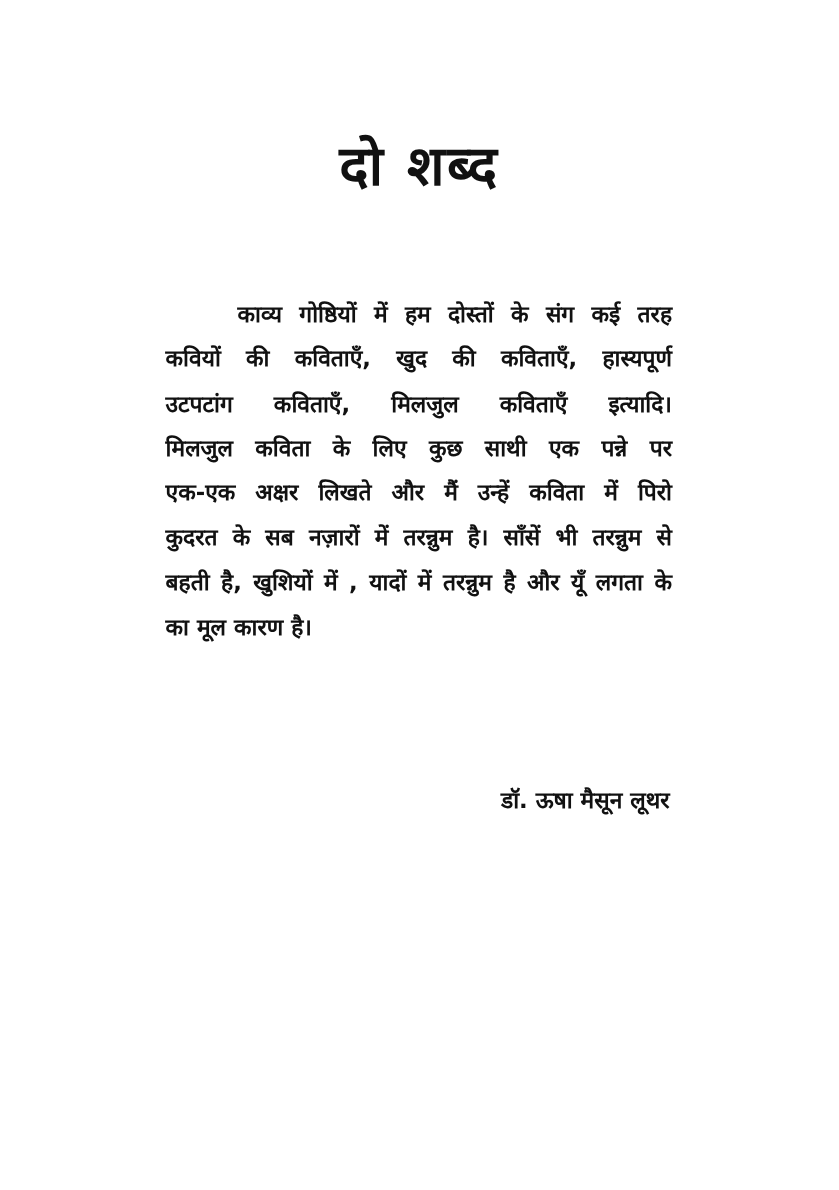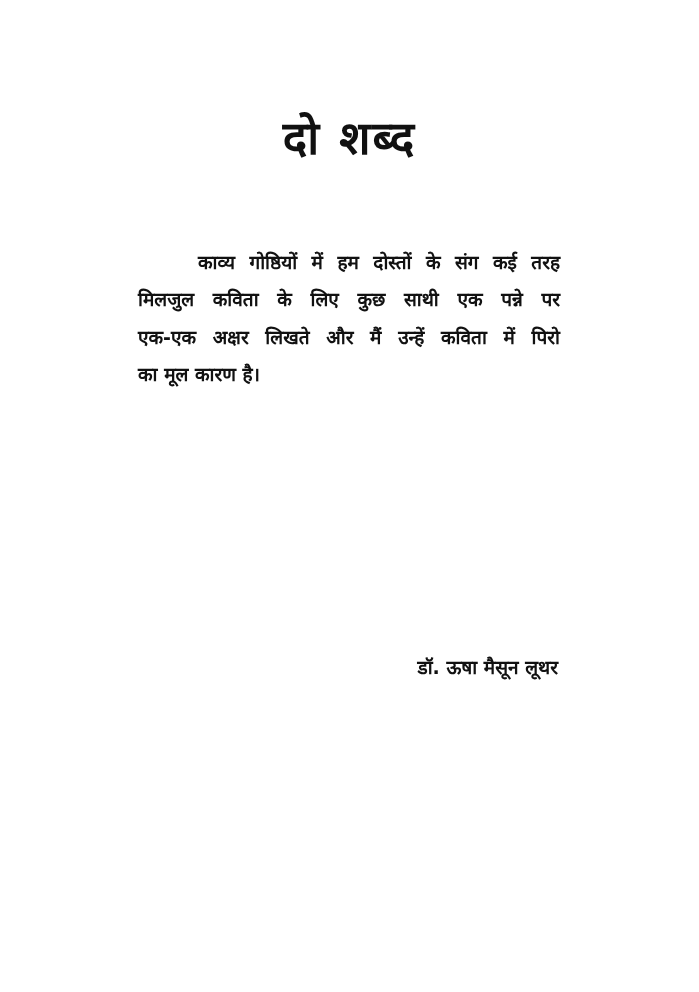--- a/index.html
+++ b/index.html
@@ -67,19 +67,23 @@
     }
   </style>
 </head>
 <body>
 
 <div class="page">
   <div class="title">दो शब्द</div>
 
   <div class="body-text">
     <span class="line first">काव्य गोष्ठियों में हम दोस्तों के संग कई तरह</span>
+    <span class="line">कवियों की कविताएँ, खुद की कविताएँ, हास्यपूर्ण</span>
+    <span class="line">उटपटांग कविताएँ, मिलजुल कविताएँ इत्यादि।</span>
     <span class="line">मिलजुल कविता के लिए कुछ साथी एक पन्ने पर</span>
     <span class="line">एक-एक अक्षर लिखते और मैं उन्हें कविता में पिरो</span>
+    <span class="line">कुदरत के सब नज़ारों में तरन्नुम है। साँसें भी तरन्नुम से</span>
+    <span class="line">बहती है, खुशियों में , यादों में तरन्नुम है और यूँ लगता के</span>
     <span class="line last">का मूल कारण है।</span>
   </div>
 
   <div class="signature">डॉ. ऊषा मैसून लूथर</div>
 </div>
 
 </body></html>

